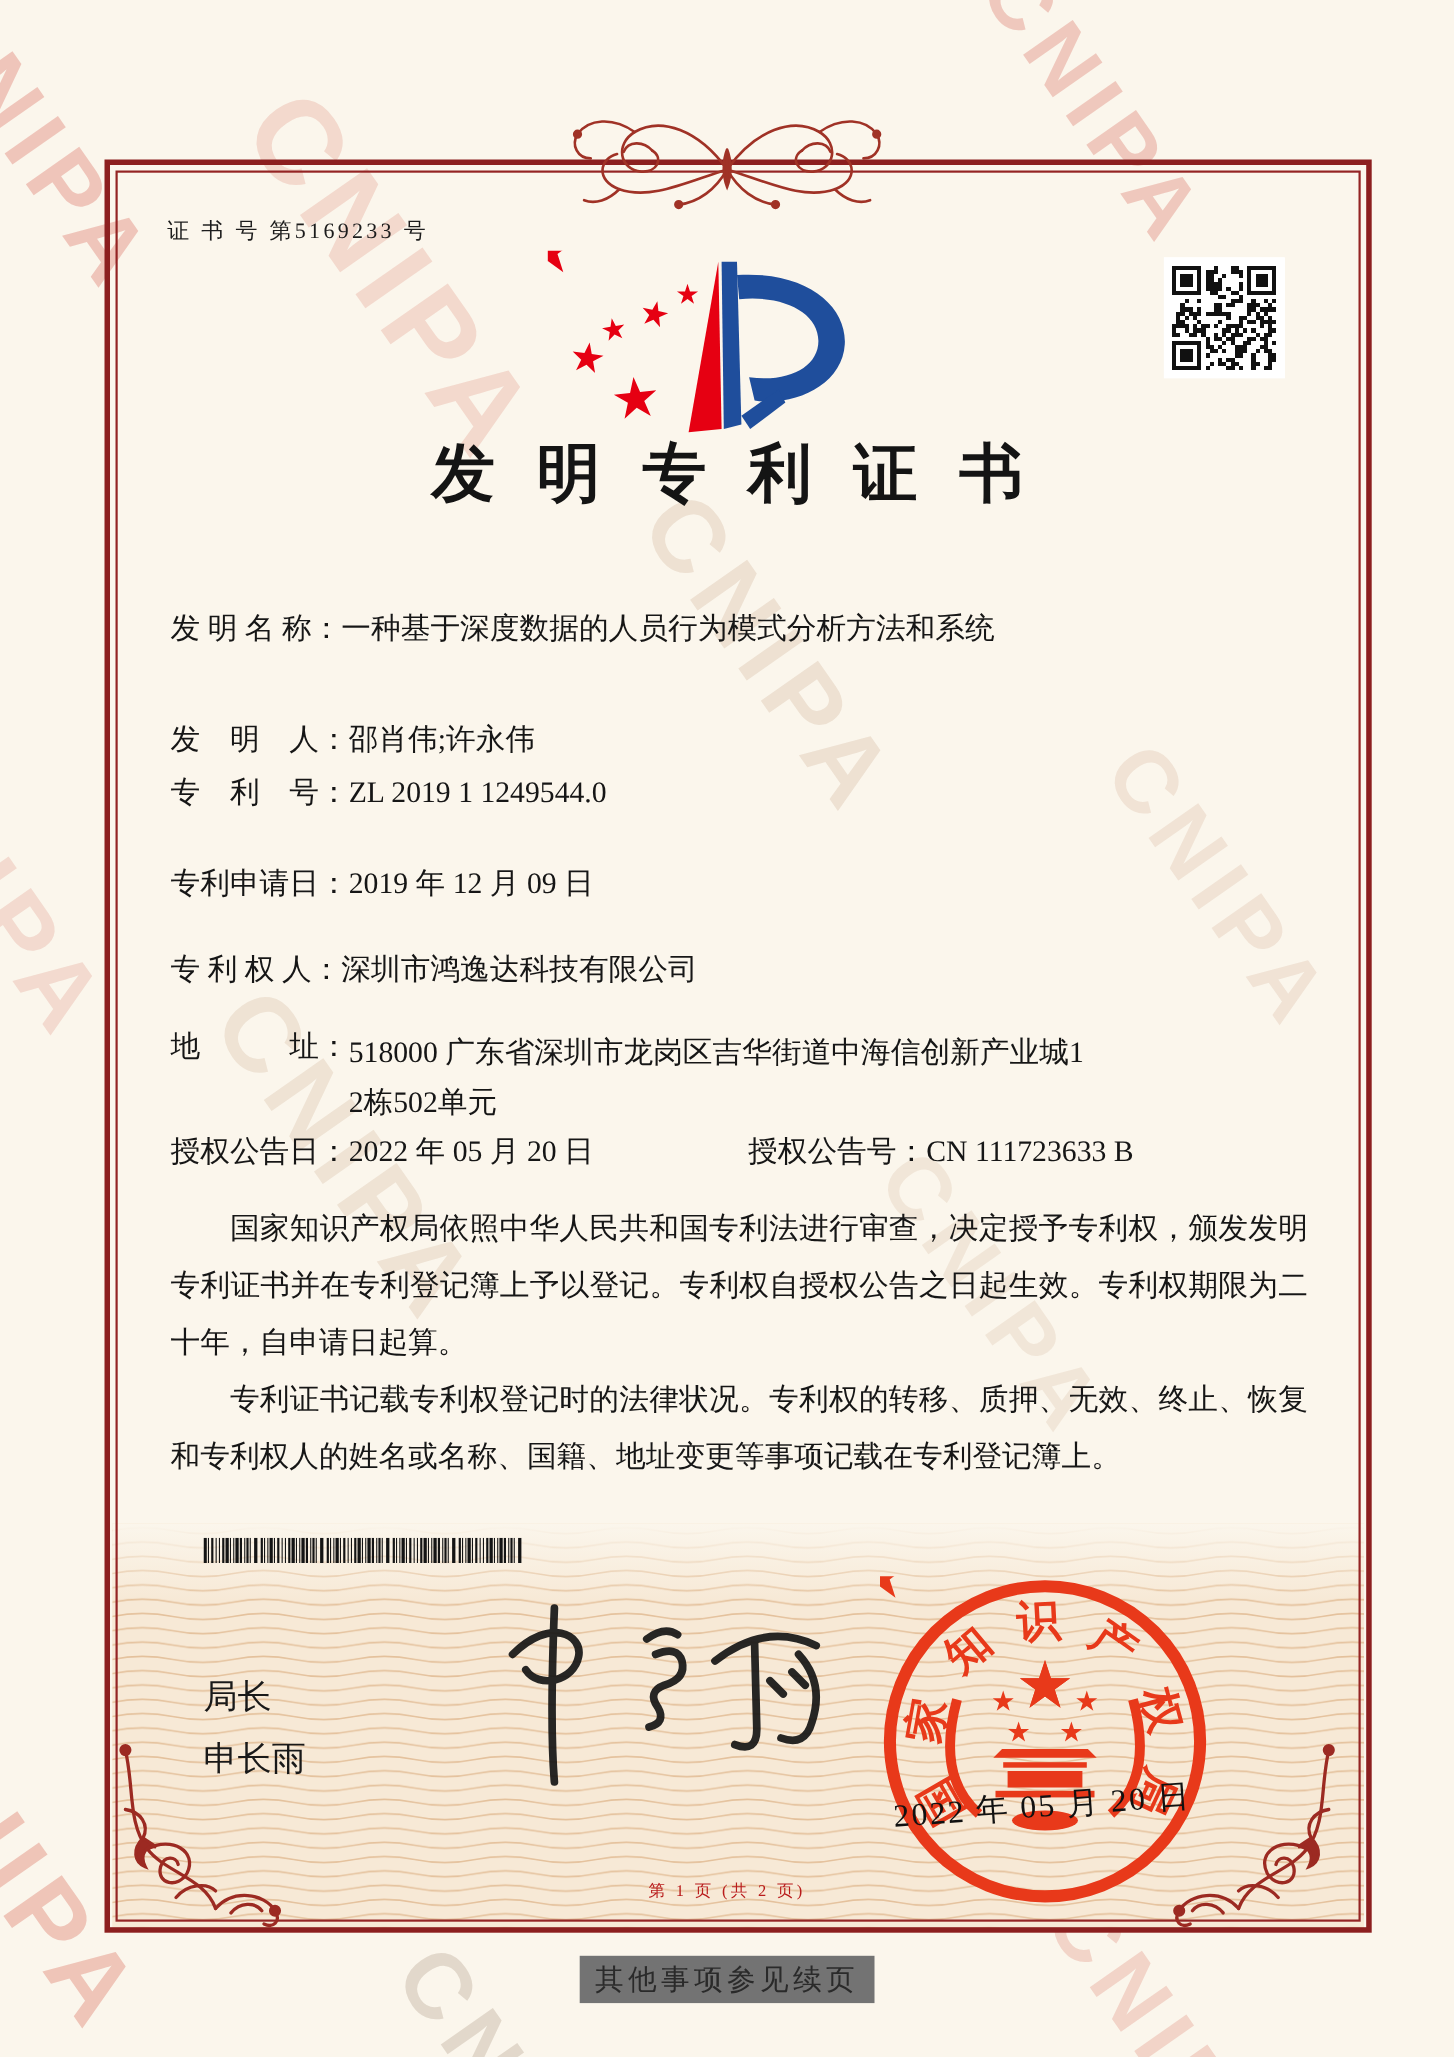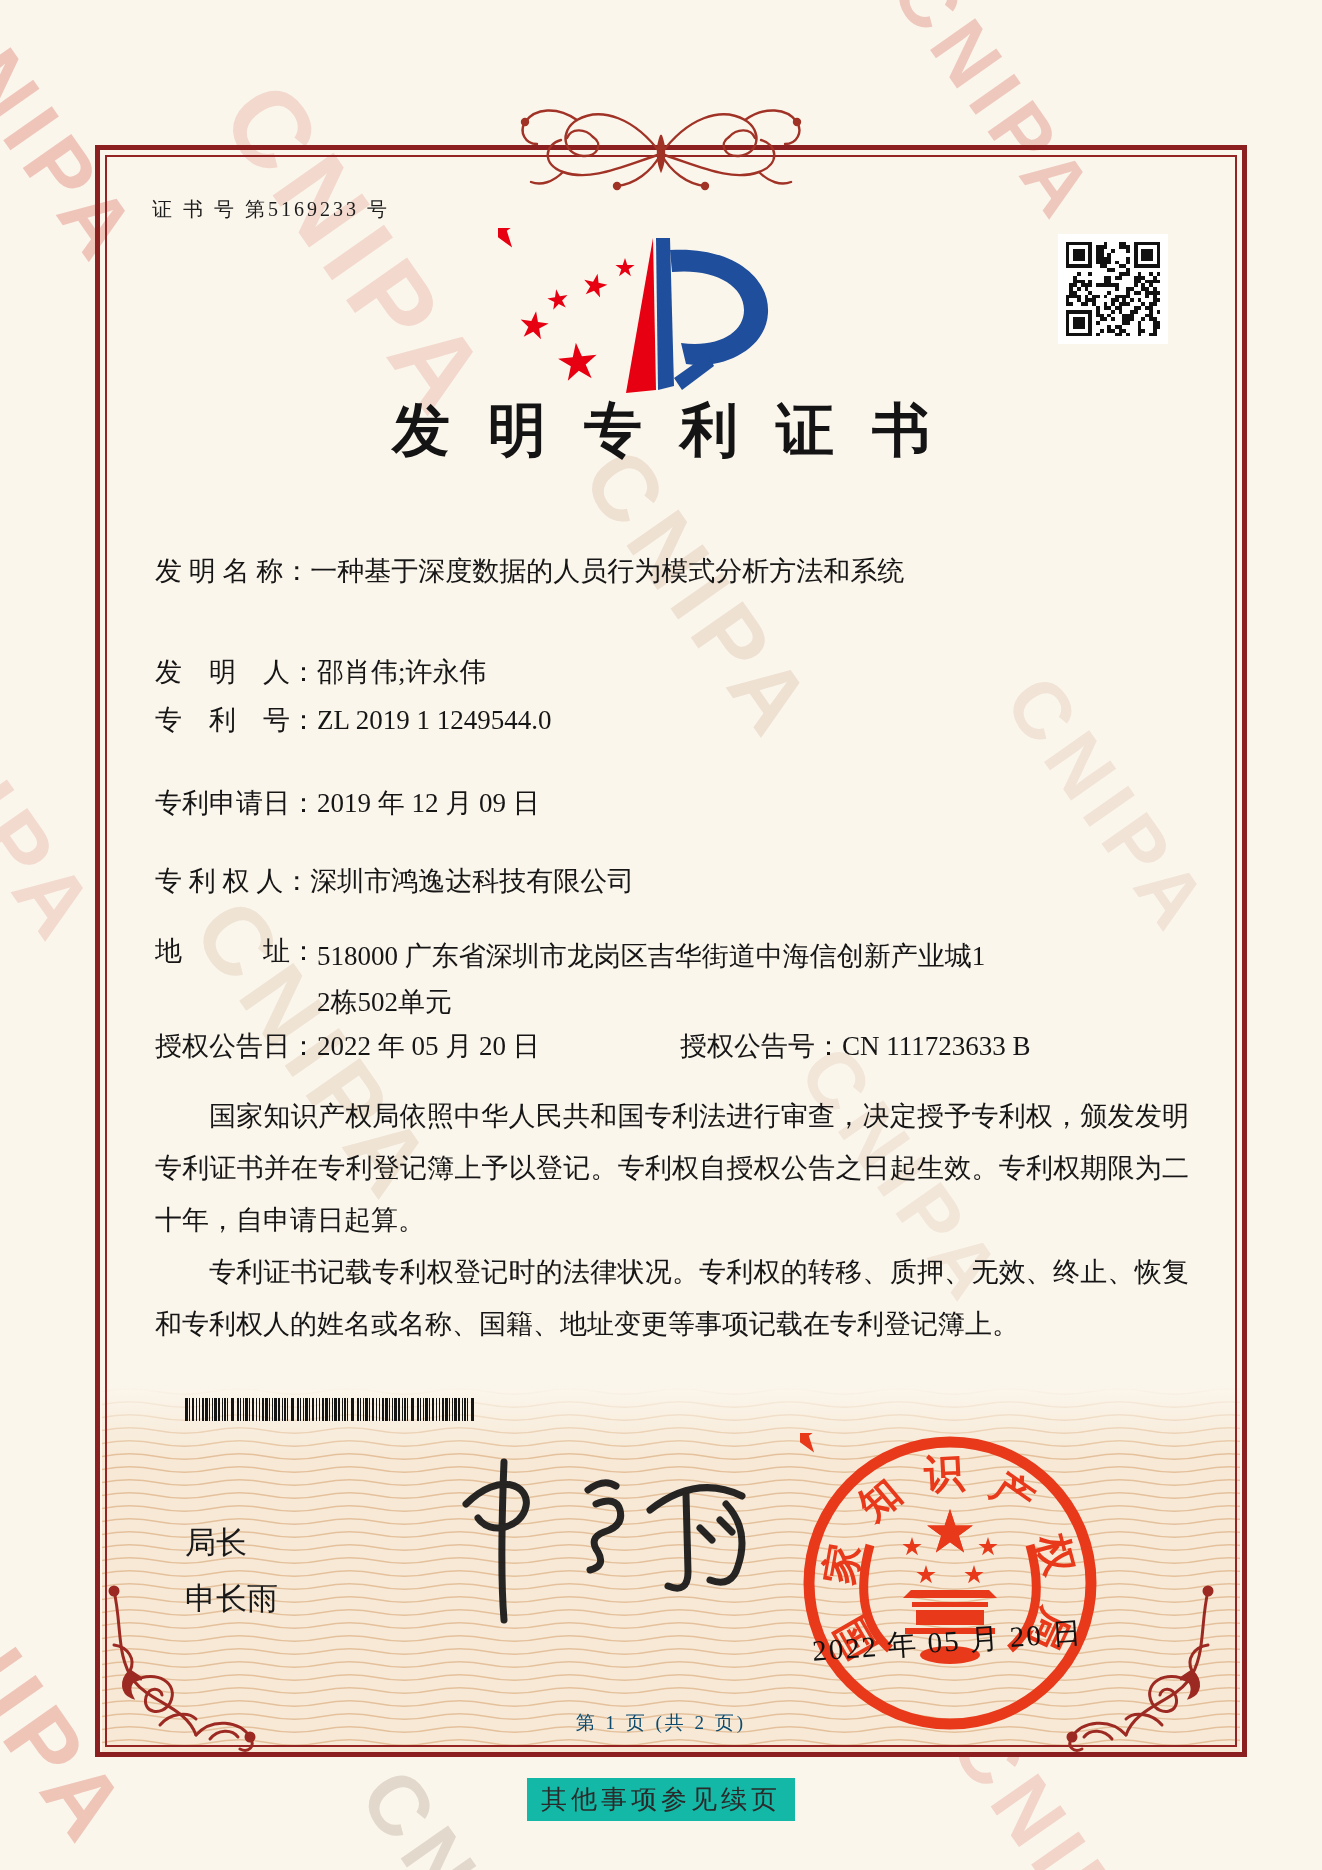--- a/index.html
+++ b/index.html
@@ -60,24 +60,24 @@
   
   .barcode{position:absolute;left:185px;top:1398px;width:292px;height:23px;z-index:4;}
   .sig-title{position:absolute;left:185px;top:1522px;font-size:31px;z-index:4;
              font-family:"Liberation Sans","DejaVu Sans",sans-serif;color:#191919;}
   .sig-name{position:absolute;left:185px;top:1578px;font-size:31px;z-index:4;
             font-family:"Liberation Sans","DejaVu Sans",sans-serif;color:#191919;}
   .signature{position:absolute;left:438px;top:1452px;width:340px;height:200px;z-index:5;}
   .seal{position:absolute;left:800px;top:1433px;width:300px;height:300px;z-index:5;}
   .seal-date{position:absolute;left:812px;top:1622px;width:280px;font-size:29px;color:#111;
              letter-spacing:2px;transform:rotate(-4deg);z-index:6;white-space:nowrap;}
-  .page-info{position:absolute;left:661px;top:1710px;transform:translateX(-50%);font-size:19px;
-             letter-spacing:3px;z-index:6;color:#0c4a6e;}
+  .page-info{position:absolute;left:661px;top:1710px;transform:translateX(-50%);font-size:15px;
+             letter-spacing:3px;z-index:6;color:#b91c1c;}
   .cont-note{position:absolute;left:661px;top:1778px;transform:translateX(-50%);font-size:26px;
-             letter-spacing:4px;z-index:4;color:#2a2a2a;background:#14b8a6;padding:4px 14px;}
+             letter-spacing:4px;z-index:4;color:#2a2a2a;background:#737373;padding:4px 14px;}
 </style>
 </head>
 <body>
 
 <div class="page">
 
   <span class="wm wm-1">CNIPA</span>
   <span class="wm wm-2">CNIPA</span>
   <span class="wm wm-3">CNIPA</span>
   <span class="wm wm-4">CNIPA</span>

